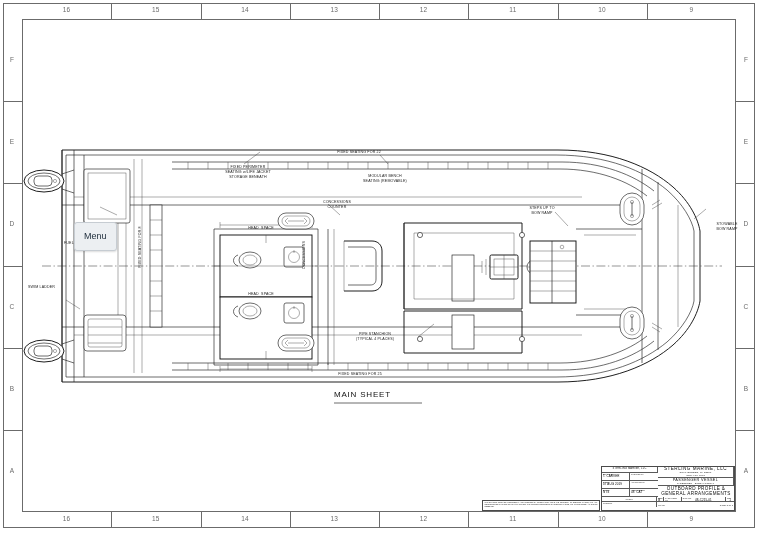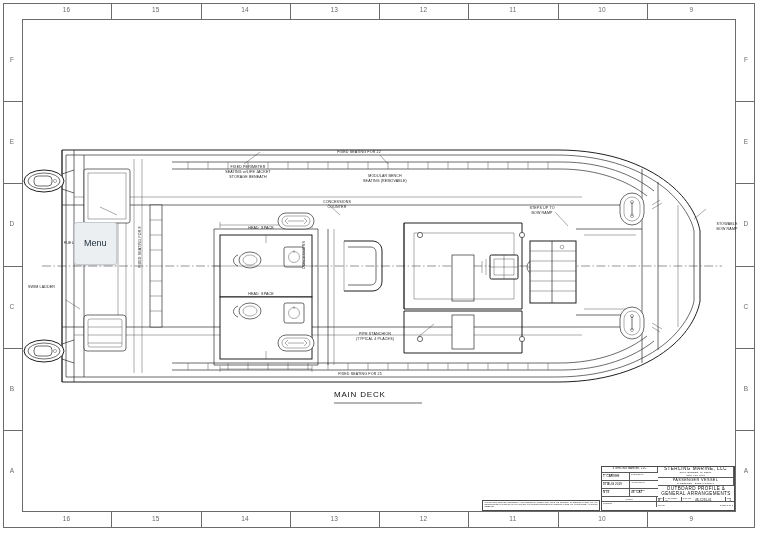--- a/index.html
+++ b/index.html
@@ -41,21 +41,21 @@
   .tb-val{font-size:3px;color:#000;line-height:1.15;letter-spacing:.1px;}
   .tb-left{width:56px;}
   .tb-right{width:78px;}
   .tb-co{font-size:4.6px;text-align:center;letter-spacing:.5px;line-height:1.2;}
   .tb-co2{font-size:2.4px;text-align:center;line-height:1.2;letter-spacing:.2px;}
   .tb-ti{font-size:4.6px;text-align:center;letter-spacing:.4px;line-height:1.25;}
   .tb-ti2{font-size:2.2px;text-align:center;line-height:1.2;letter-spacing:.2px;}
   .tb-note{font-size:1.7px;line-height:1.12;color:#222;text-align:justify;}
 
   
-  #menu-btn{position:absolute;left:74px;top:222px;padding:15px 9px;
+  #menu-btn{position:absolute;left:74px;top:222px;padding:8px 9px;
             background:#eceff2;border:1px solid #c6ccd2;border-radius:3px;
             font-size:9px;color:#1c2b3a;line-height:1.25;
             box-shadow:0 1px 2px rgba(0,0,0,.14);cursor:pointer;}
 </style>
 </head>
 <body>
 
 <div id="sheet">
 
   <div class="outer-frame"></div>
@@ -434,21 +434,21 @@
 (TYPICAL 4 PLACES)</div>
 
   <div class="anno l" style="left:64px;top:241px;width:44px;">FUEL TANK</div>
 
   <div class="anno l" style="left:28px;top:285px;width:50px;">SWIM LADDER</div>
 
   <div class="anno vert" style="left:138px;top:292px;width:90px;transform:rotate(-90deg);">FIXED SEATING FOR 8</div>
 
   <div class="anno vert" style="left:302px;top:290px;width:70px;transform:rotate(-90deg);">CONCESSIONS</div>
 
-  <div class="deck-title" style="left:334px;top:390px;">MAIN  DECK</div>
+  <div class="deck-title" style="left:334px;top:390px;">MAIN  SHEET</div>
 
   <div id="menu-btn">Menu</div>
 
   <div id="titleblock">
 
     <div class="tb-row" style="height:30px;">
 
       <div class="tb-left" style="display:flex;flex-direction:column;">
         <div class="tb-cell" style="height:6px;border-bottom:.6px solid #5a5a5a;">
           <div class="tb-co" style="font-size:2.6px;letter-spacing:.2px;">STERLING MARINE, LLC</div>

